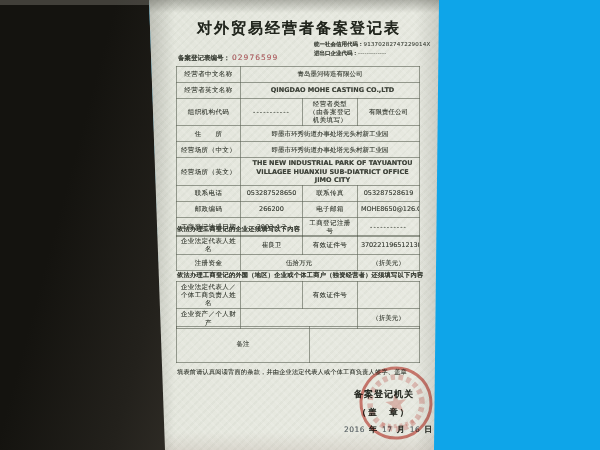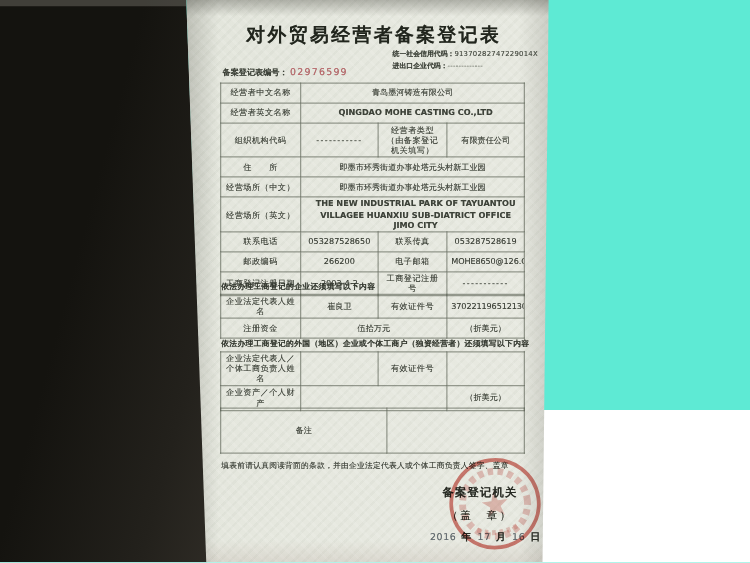--- a/index.html
+++ b/index.html
@@ -1,21 +1,21 @@
 <!DOCTYPE html>
 <html><head>
 <meta charset="utf-8">
 <style>
   html,body{margin:0;padding:0;}
   body{
     width:600px;height:450px;overflow:hidden;
     background:#ffffff;
     font-family:"DejaVu Sans","Liberation Sans",sans-serif;
   }
-  .stage{position:relative;width:600px;height:328px;background:#5eead4;}
+  .stage{position:relative;width:600px;height:450px;background:#0ea5e9;}
 
   
   .dark-band{
     position:absolute;left:0;top:0;width:170px;height:450px;
     background:linear-gradient(105deg,#14130f 40%,#23211c 80%,#2e2b25 100%);
     clip-path:polygon(0 0,149px 0,166px 450px,0 450px);
   }
   .dark-band .top-glint{
     position:absolute;left:0;top:0;width:100%;height:5px;
     background:rgba(150,145,138,.35);
@@ -88,21 +88,21 @@
   .tremark td{vertical-align:top;text-align:left;}
 
   .sec{position:absolute;left:1px;font-size:6.2px;font-weight:bold;letter-spacing:.3px;color:#33382f;white-space:nowrap;}
   .sec2{top:225px;}
   .sec3{top:271px;}
 
   .footnote{position:absolute;left:1px;top:368px;font-size:6.2px;color:#383d34;white-space:nowrap;letter-spacing:.2px;}
 
   .authority{position:absolute;left:148px;top:388px;width:120px;text-align:center;z-index:1;}
   .authority .a1{font-size:9px;font-weight:bold;letter-spacing:1px;color:#272a23;}
-  .authority .a2{font-size:8.5px;font-weight:normal;letter-spacing:2px;color:#272a23;margin-top:6px;}
+  .authority .a2{font-size:8.5px;font-weight:bold;letter-spacing:2px;color:#272a23;margin-top:6px;}
 
   .seal{
     position:absolute;left:179px;top:362px;width:82px;height:82px;z-index:2;
     mix-blend-mode:multiply;transform:rotate(-8deg);opacity:.9;
   }
 
   .dateline{
     position:absolute;left:168px;top:424px;width:110px;
     display:flex;align-items:baseline;gap:4px;white-space:nowrap;z-index:1;
   }

